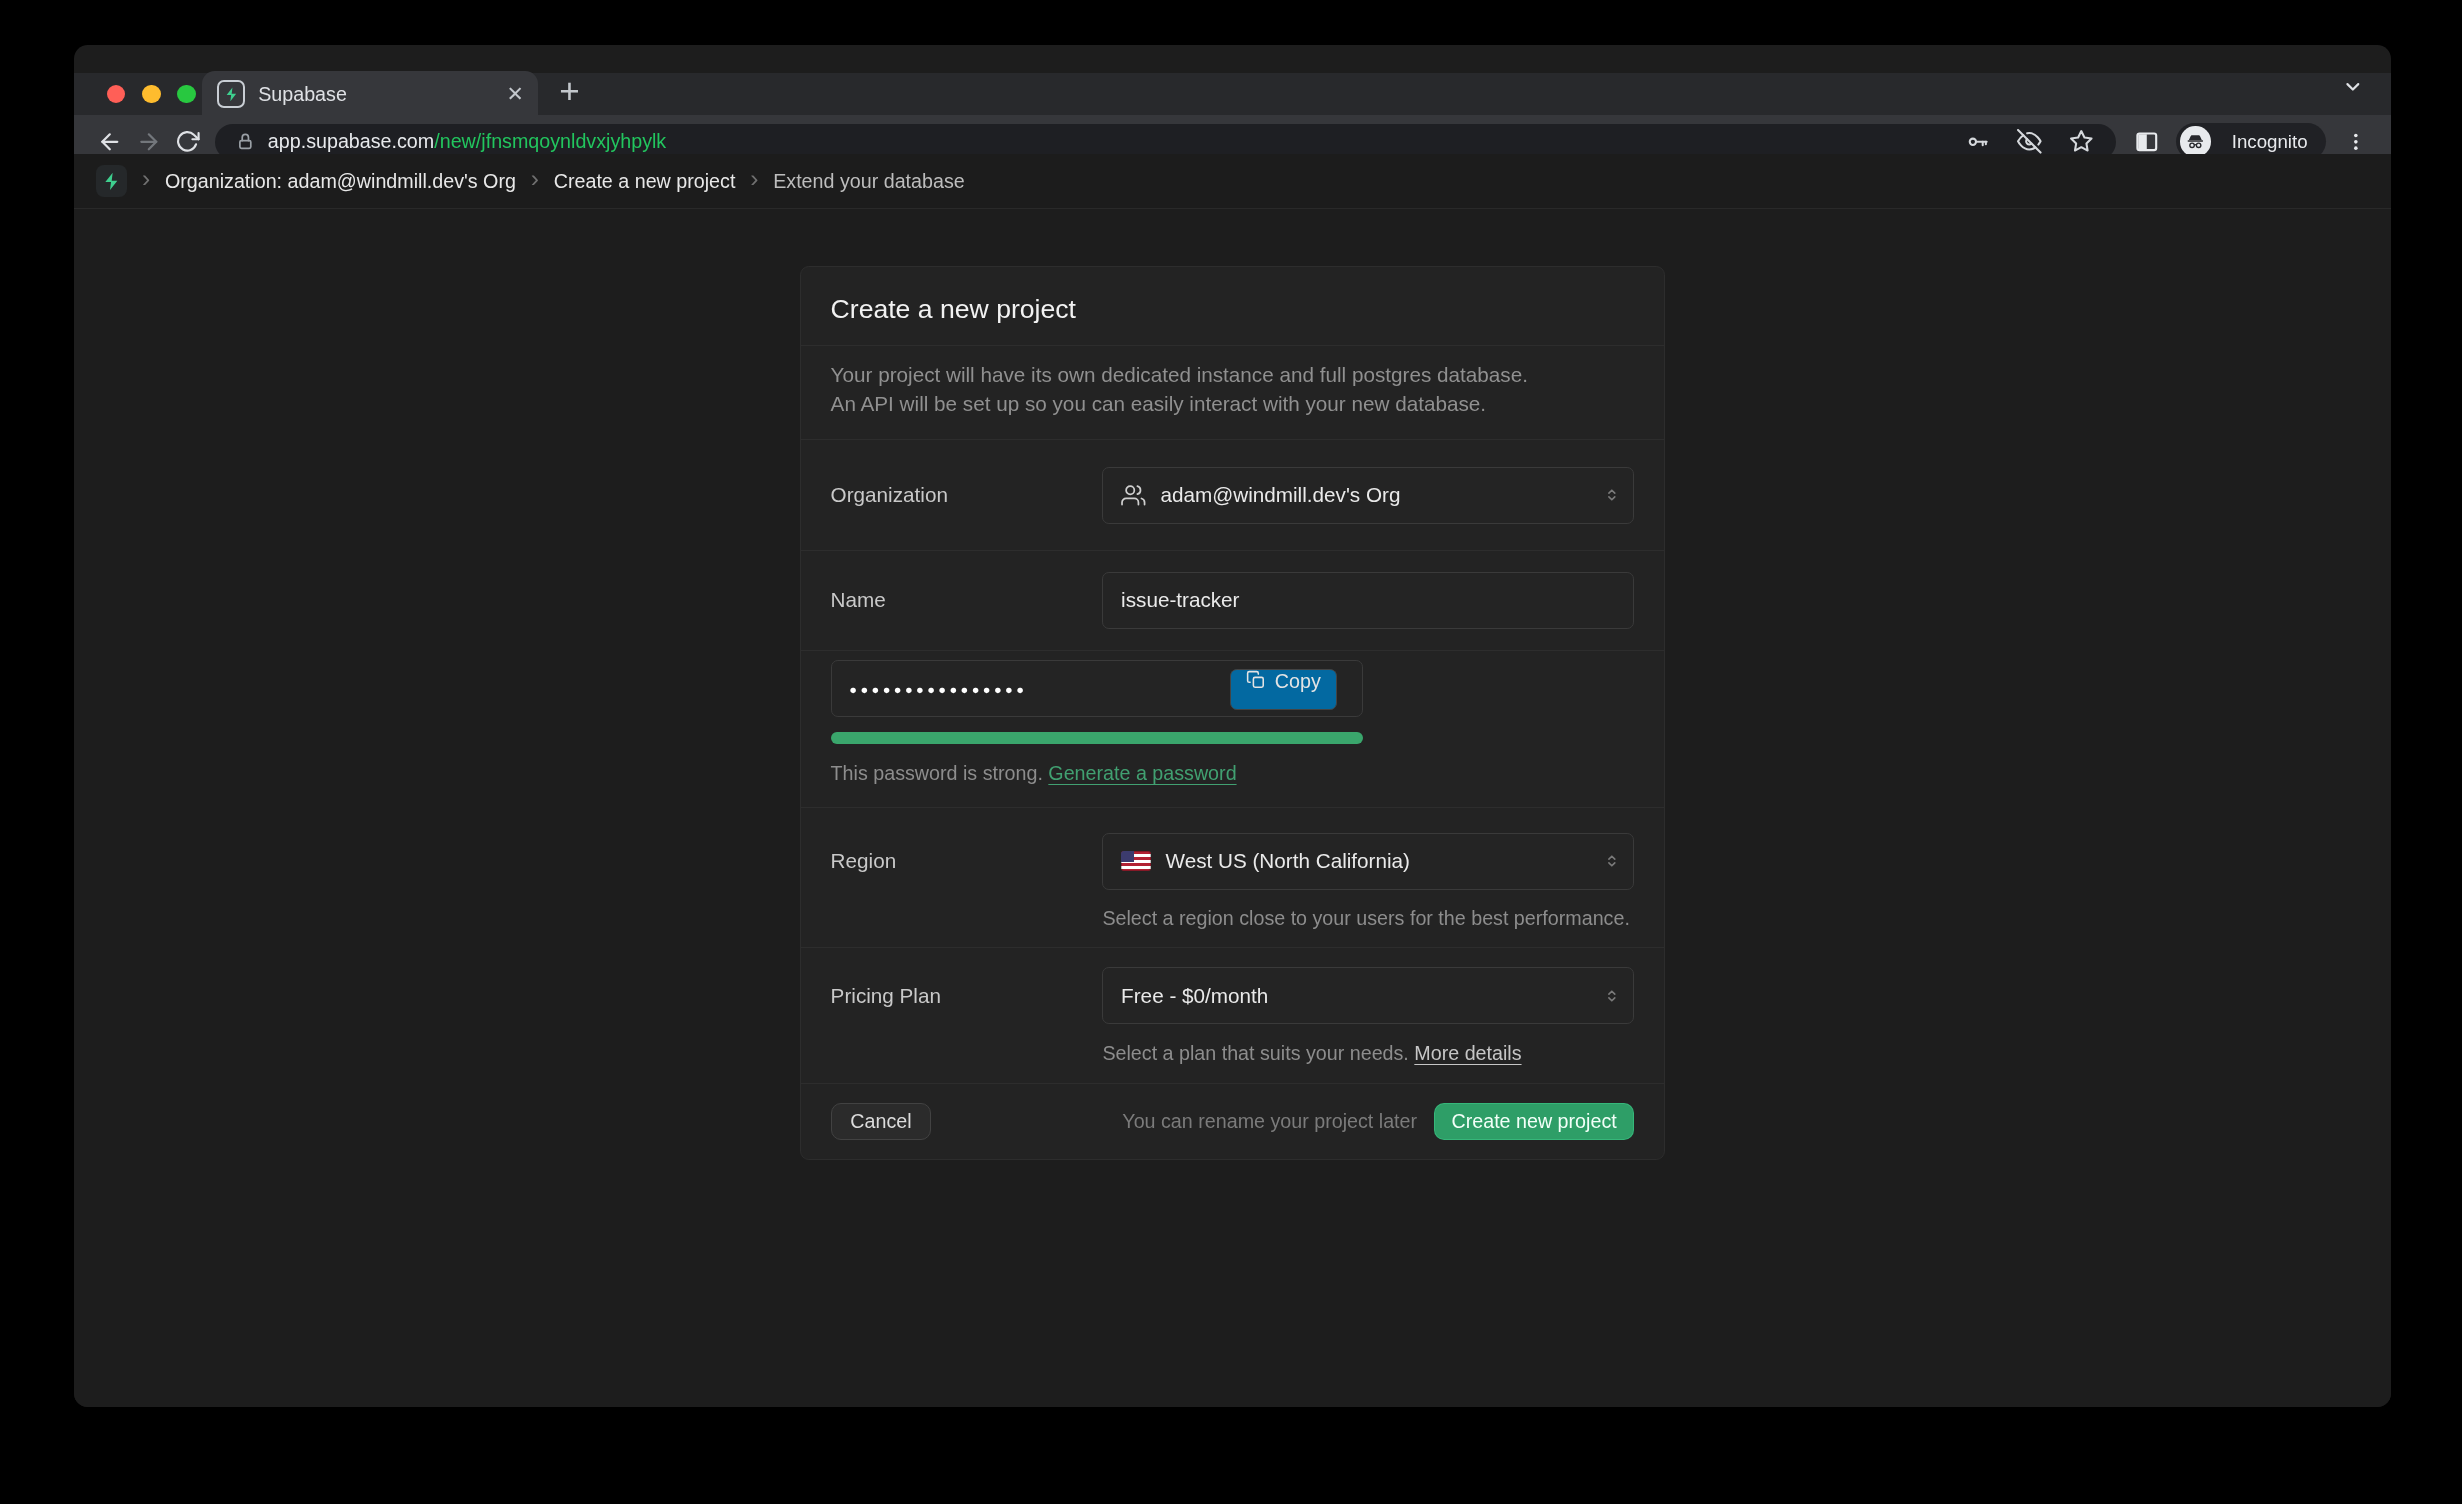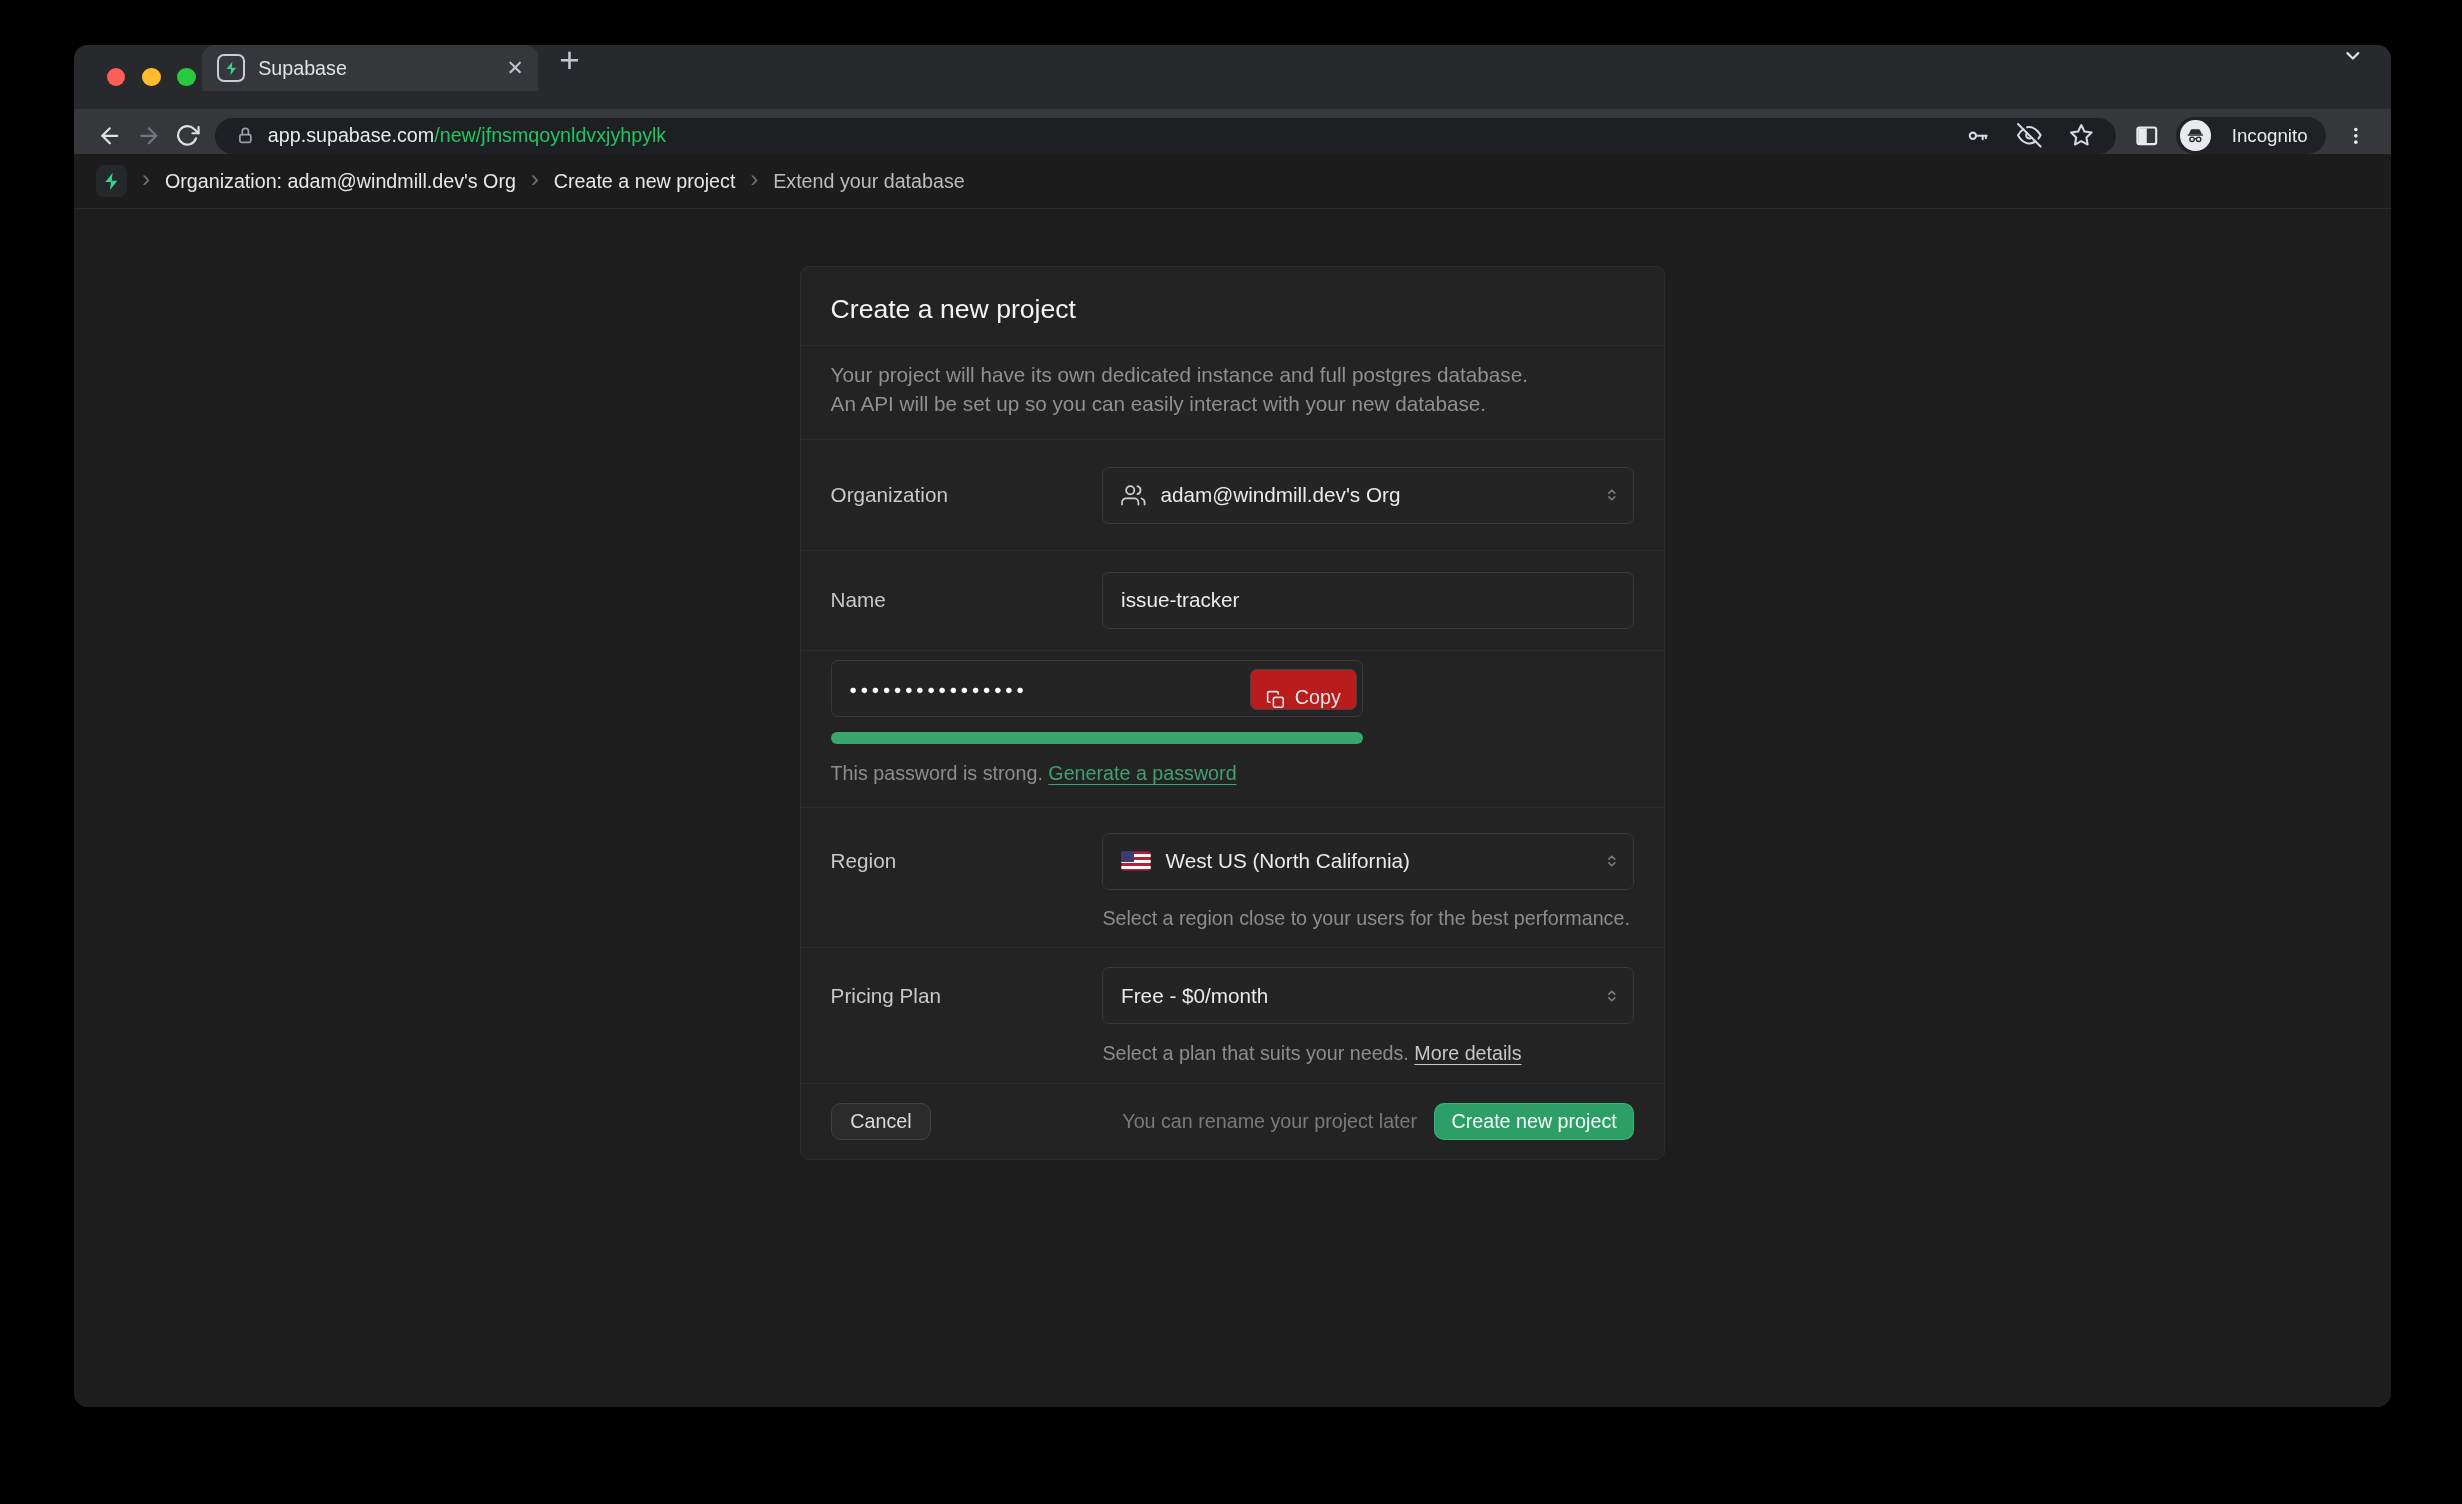--- a/index.html
+++ b/index.html
@@ -5,21 +5,21 @@
   html,body{margin:0;padding:0;background:#000;}
   body{width:2463px;height:1504px;position:relative;overflow:hidden;
        font-family:"Liberation Sans","DejaVu Sans",sans-serif;}
   svg{display:block;}
 
   
   .window{position:absolute;left:74px;top:45px;width:2317px;height:1362px;
           border-radius:13.8px;overflow:hidden;background:#1d1d1d;}
 
   
-  .tabstrip{height:64px;background:#28292c;position:relative;display:flex;align-items:flex-start;}
+  .tabstrip{height:42px;background:#28292c;position:relative;display:flex;align-items:center;margin-top:28px;}
   .traffic{position:absolute;left:32.5px;top:0;height:100%;display:flex;align-items:center;gap:16.7px;}
   .light{width:18.7px;height:18.7px;border-radius:50%;}
   .light.red{background:#ff5f57}.light.yellow{background:#febc2e}.light.green{background:#28c840}
   .tab{margin-left:128px;width:309px;height:46px;background:#36373b;border-radius:12.8px 12.8px 0 0;
        display:flex;align-items:center;gap:12.8px;padding:0 11.8px 0 14.8px;}
   .fav{width:24.6px;height:24.6px;border-radius:6.9px;border:2px solid #c9ced4;display:grid;place-items:center;flex:none;}
   .tab-title{flex:1;font-size:19.7px;color:#dfe1e5;white-space:nowrap;overflow:hidden;}
   .tab-close{color:#c3c7cc;font-size:20.7px;line-height:1;padding:2px;}
   .newtab{margin-left:21.7px;margin-bottom:6.9px;color:#c3c7cc;font-size:35px;line-height:29.6px;font-weight:300;}
   .tabsearch{margin-left:auto;margin-right:27.6px;margin-bottom:14.8px;color:#dfe1e5;}
@@ -59,22 +59,22 @@
   .row.name{padding:20.7px 29.6px;}
   .row.region{padding:24.6px 29.6px 15.8px;}
   .row.plan{padding:19.7px 29.6px 17.7px;}
 
   .field{height:57px;background:#242424;border:1px solid #3a3a3a;border-radius:6.9px;
          display:flex;align-items:center;padding:0 17.7px;position:relative;box-sizing:border-box;}
   .field .val{font-size:20.7px;color:#eaeaea;white-space:nowrap;}
   .field .lead-icon{margin-right:14.8px;color:#cfcfcf;flex:none;display:grid;place-items:center;}
   .chevrons{position:absolute;right:12.8px;top:50%;transform:translateY(-50%);color:#7a7a7a;}
   .pw-dots{font-size:12.8px;letter-spacing:3.4px;color:#ffffff;padding-top:2px;}
-  .copy-btn{position:absolute;right:5px;top:7.9px;height:39px;padding:0 14.8px;background:#b91c1c;
-            border:1px solid #444444;border-radius:6.9px;display:flex;align-items:flex-end;gap:8.9px;
+  .copy-btn{position:absolute;right:25px;top:7.9px;height:39px;padding:0 14.8px;background:#0369a1;
+            border:1px solid #444444;border-radius:6.9px;display:flex;align-items:flex-start;gap:8.9px;
             color:#e4e4e4;font-size:19.7px;}
   .bar{height:11.8px;border-radius:5.9px;background:#3aa66c;margin-top:14.8px;}
   .helper{margin-top:16.7px;font-size:19.7px;color:#8d8d8d;line-height:24.6px;}
   .link-green{color:#41a071;text-decoration:underline;text-underline-offset:3.9px;}
   .link-light{color:#c6c6c6;text-decoration:underline;text-underline-offset:3.9px;}
 
   .flag{width:29.6px;height:20.7px;border-radius:3px;position:relative;overflow:hidden;flex:none;
         background:repeating-linear-gradient(#b22234 0 3px,#ffffff 3px 5.9px,#b22234 5.9px 8.9px,
                    #ffffff 8.9px 11.8px,#b22234 11.8px 14.8px,#ffffff 14.8px 17.7px,#b22234 17.7px 20.7px);
         box-shadow:inset 0 0 0 1px rgba(0,0,0,.25);}

